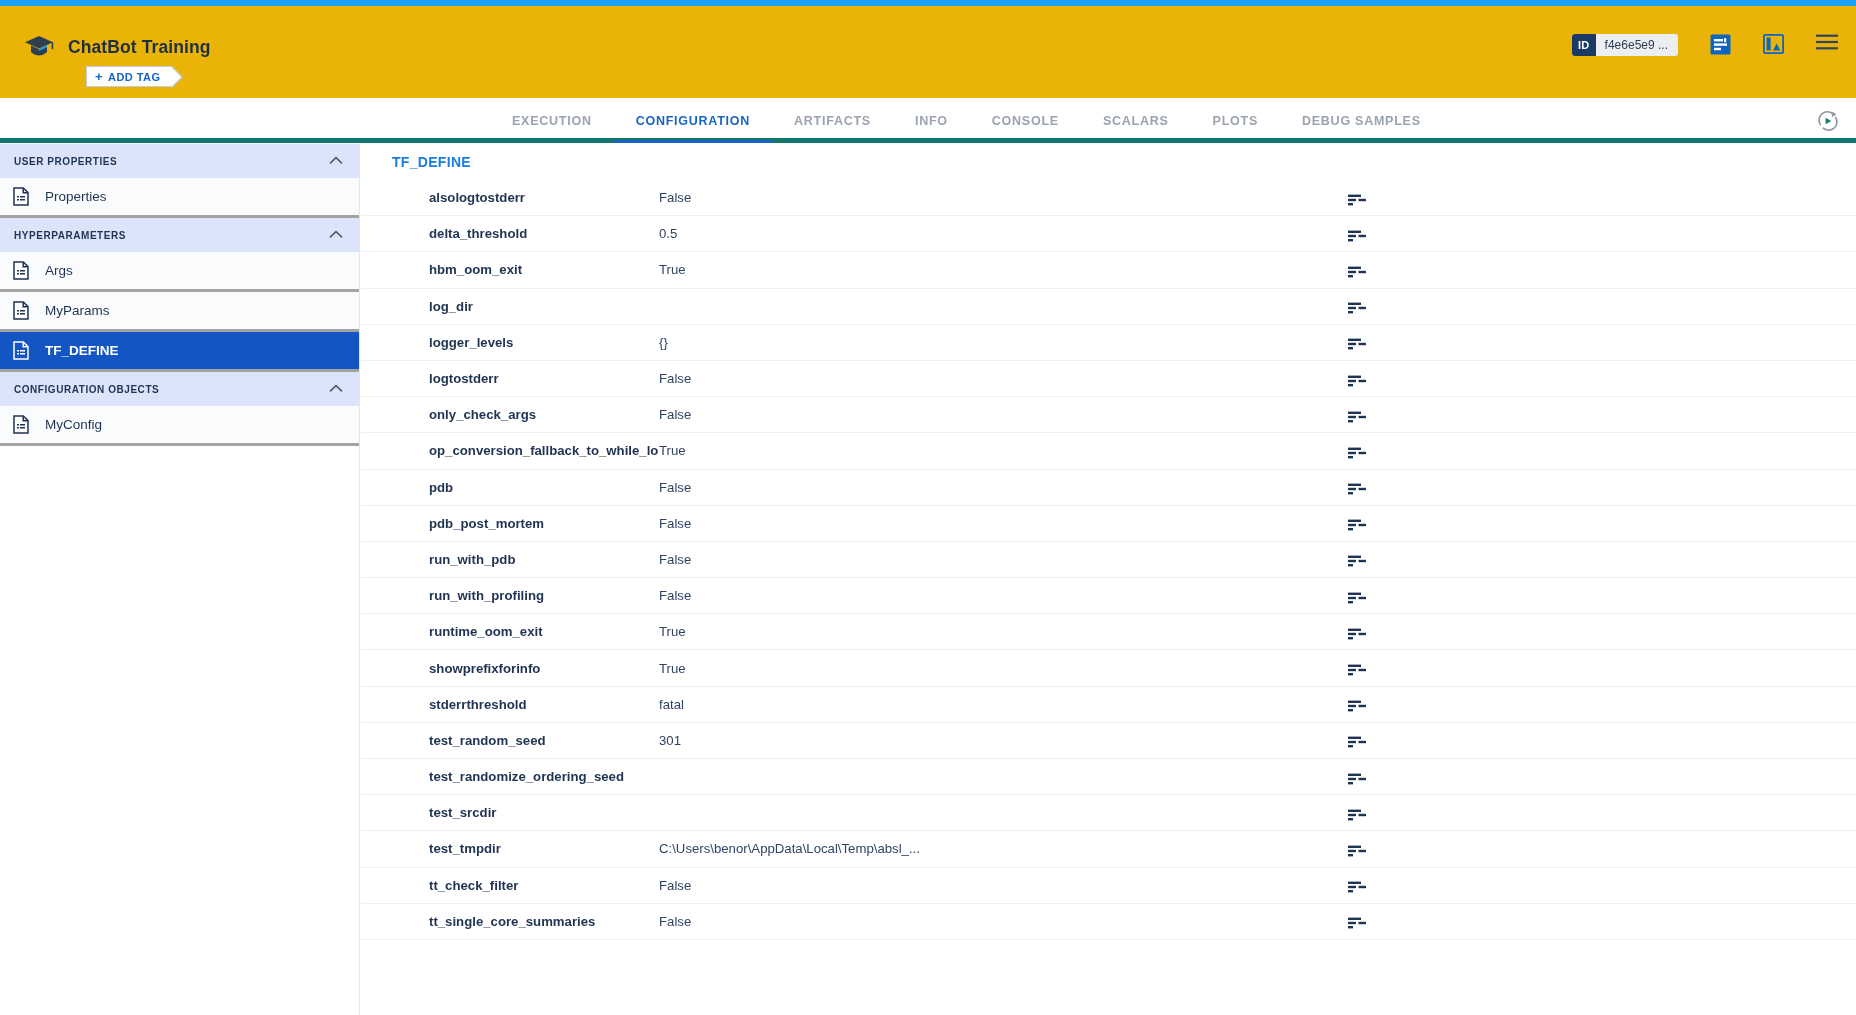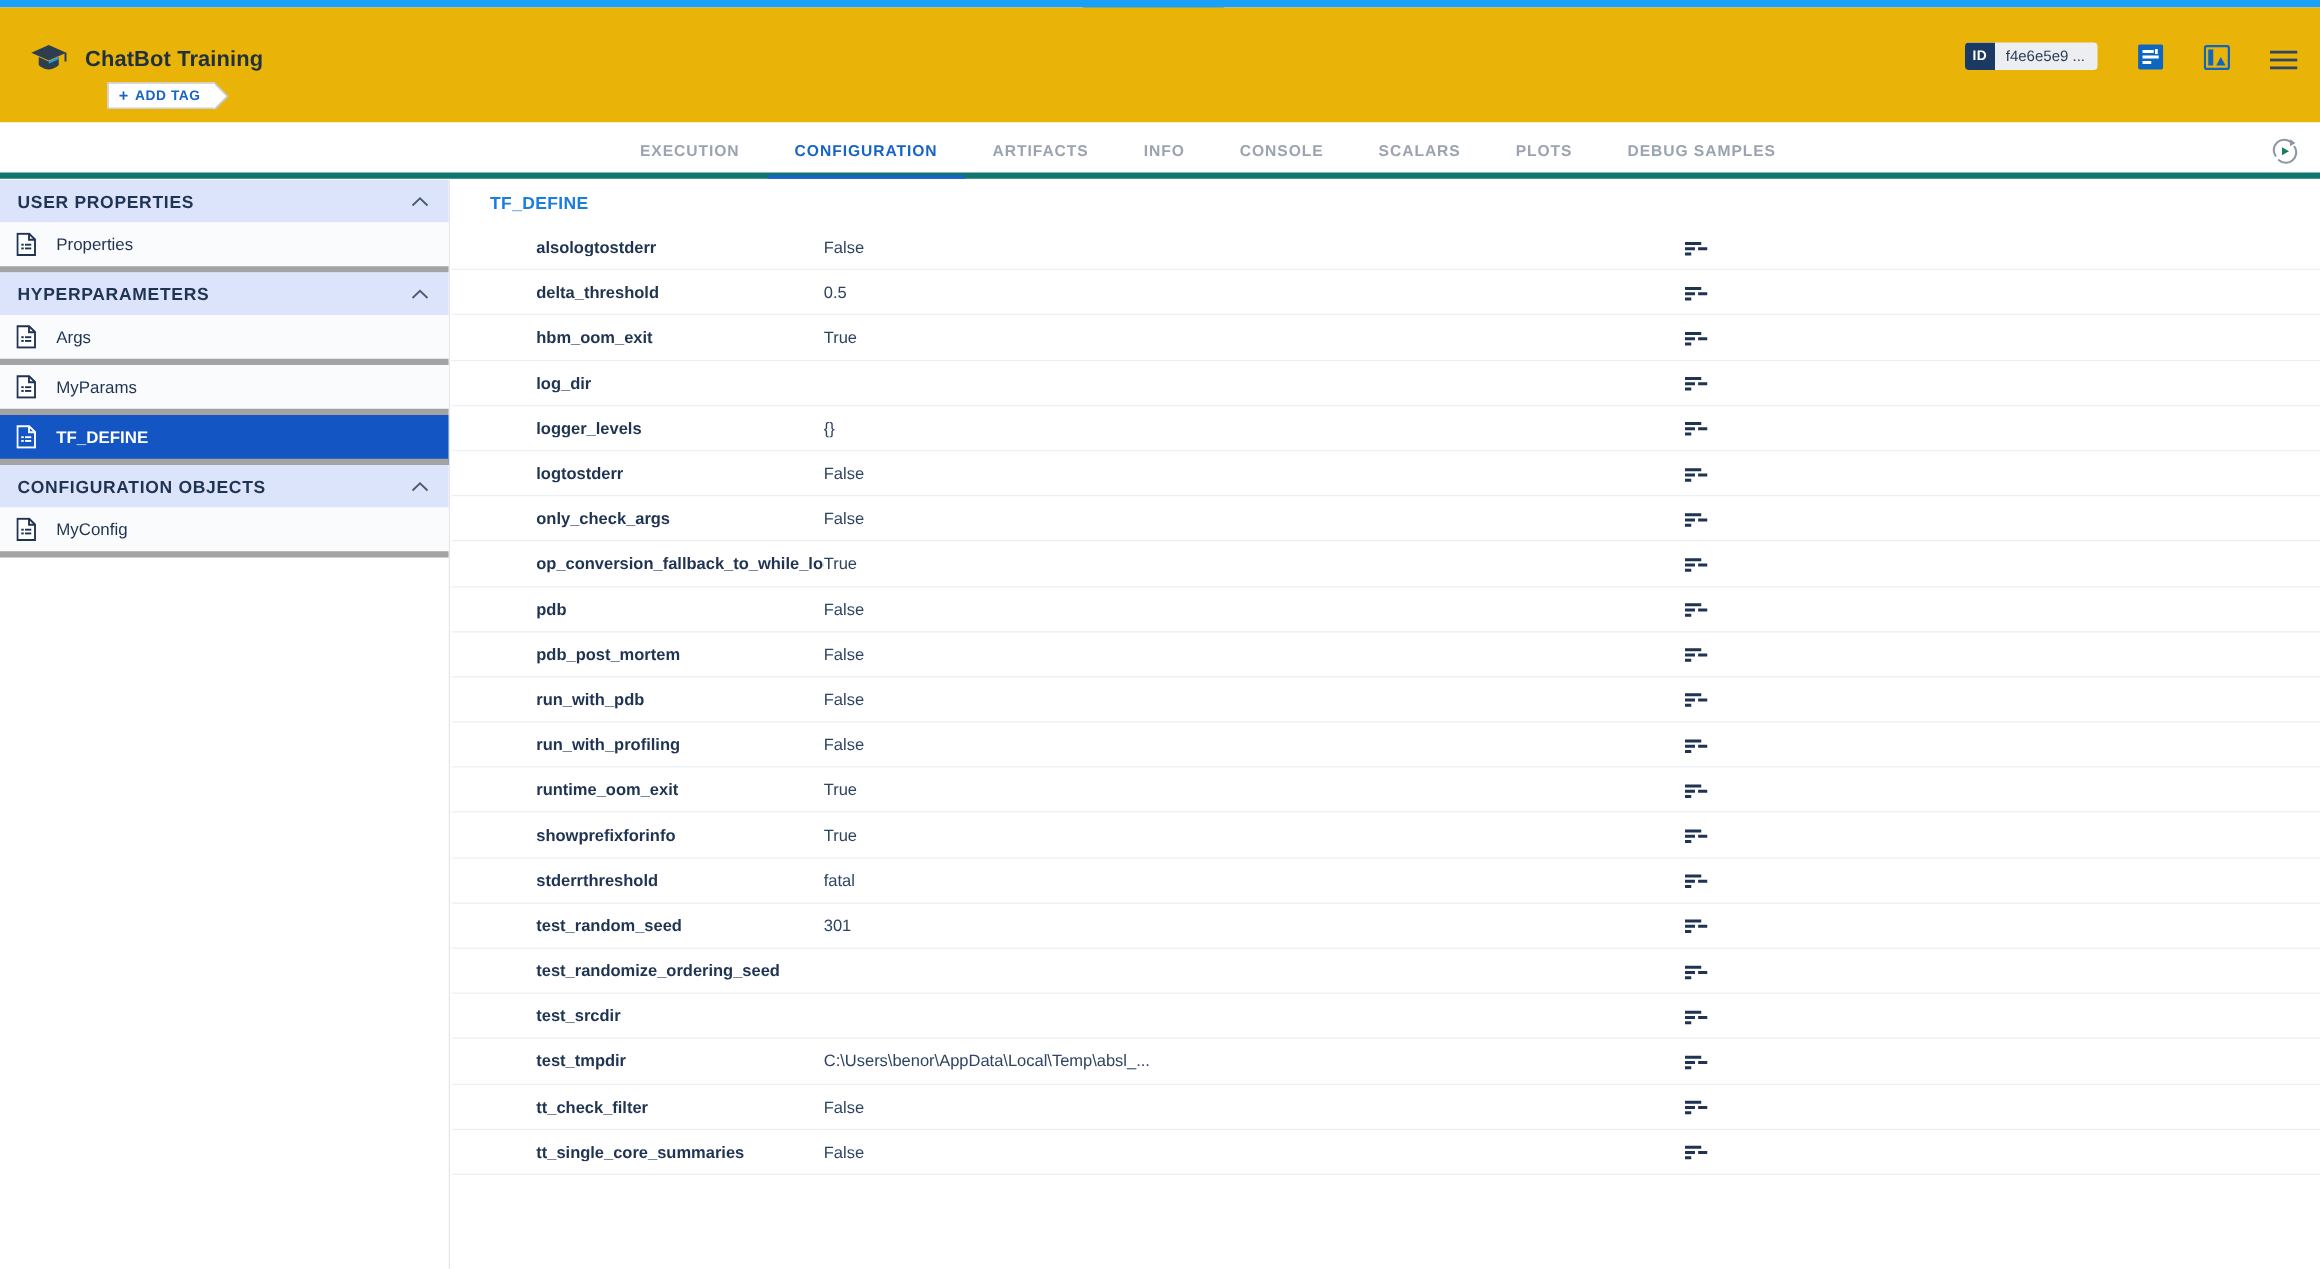--- a/index.html
+++ b/index.html
@@ -76,21 +76,21 @@
     border-top: 10.5px solid transparent;
     border-bottom: 10.5px solid transparent;
     border-left: 10px solid #ffffff;
     z-index: 2;
   }
   .add-tag .plus { font-size: 13px; font-weight: bold; line-height: 1; }
 
   
   .header-right {
     position: absolute; right: 18px; top: 28px;
-    display: flex; align-items: flex-end; gap: 32px;
+    display: flex; align-items: flex-start; gap: 32px;
   }
   .id-badge {
     display: flex; align-items: center;
     background: #eceef1;
     border-radius: 3px;
     height: 22px;
     overflow: hidden;
     cursor: pointer;
   }
   .id-badge .id-tag {
@@ -151,37 +151,37 @@
     background: #ffffff;
     border-right: 1px solid #e3e6eb;
     overflow: hidden;
   }
   .side-group-head {
     height: 34px;
     background: #dce4fb;
     display: flex; align-items: center;
     padding: 0 16px 0 14px;
     justify-content: space-between;
-    font-size: 14px; font-weight: bold;
+    font-size: 10px; font-weight: bold;
     letter-spacing: 0.55px;
     color: #1f3352;
     cursor: pointer;
   }
   .chev {
     width: 14px; height: 9px;
   }
   .side-item {
     height: 40px;
     background: #fafbfd;
     display: flex; align-items: center; gap: 16px;
     padding-left: 13px;
     font-size: 13.5px;
     color: #1f3352;
     cursor: pointer;
-    border-bottom: 5px solid #a3a3a3;
+    border-bottom: 3px solid #a3a3a3;
   }
   .side-item.selected {
     background: #1455c4;
     color: #ffffff;
     font-weight: bold;
   }
   .doc-ico { width: 16px; height: 19px; flex: none; display: block; }
 
   
   .main {

